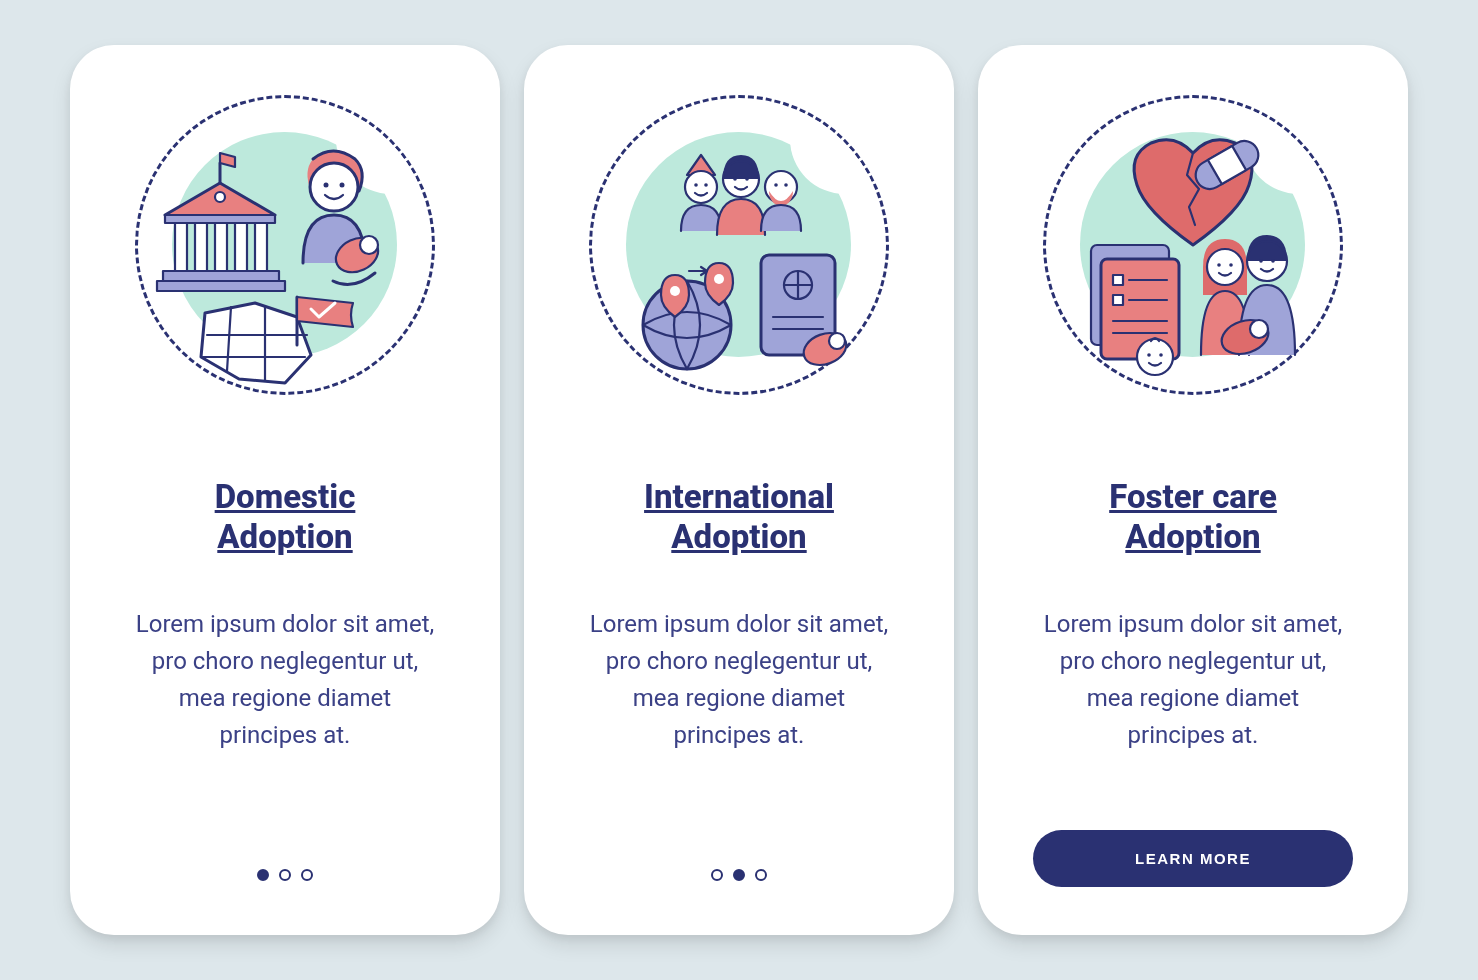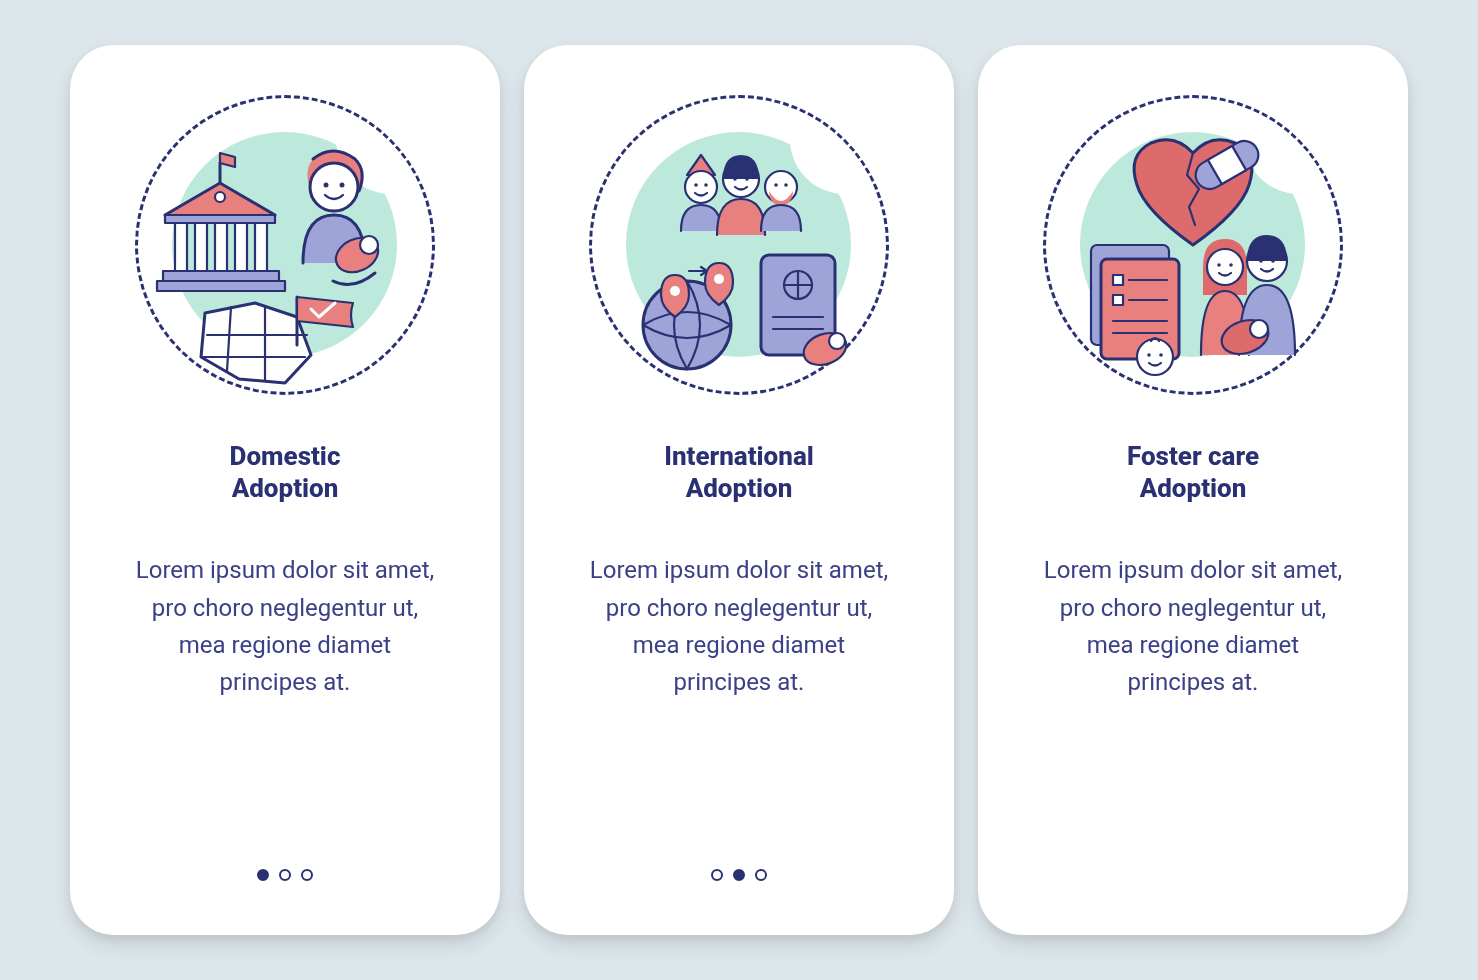--- a/index.html
+++ b/index.html
@@ -61,27 +61,28 @@
     background: #bde9dc;
     border-radius: 50%;
     top: 37px; left: 37px;
   }
   .illus {
     position: absolute;
     top: 0; left: 0;
     width: 300px; height: 300px;
   }
   .title {
-    margin-top: 46px;
+    margin-top: 82px;
     text-align: center;
     font-weight: 800;
-    font-size: 26px;
+    font-size: 33px;
     line-height: 1.22;
     color: #2a3172;
     white-space: pre-line;
+    text-decoration: underline;
   }
   .desc {
     margin-top: 48px;
     text-align: center;
     font-size: 24px;
     line-height: 1.55;
     color: #3b4186;
     max-width: 310px;
   }
   .dots {
@@ -348,15 +349,16 @@
           <ellipse cx="202" cy="242" rx="24" ry="16" transform="rotate(-18 202 242)" class="f-dred"></ellipse>
           <ellipse cx="202" cy="242" rx="24" ry="16" transform="rotate(-18 202 242)" class="s-navy sw2"></ellipse>
           <circle cx="216" cy="234" r="9" class="f-white"></circle>
           <circle cx="216" cy="234" r="9" class="s-navy sw2"></circle>
         </g>
       </svg>
     </div>
     <h2 class="title">Foster care
 Adoption</h2>
     <p class="desc">Lorem ipsum dolor sit amet, pro choro neglegentur ut, mea regione diamet principes at.</p>
+    <button class="cta">LEARN MORE</button>
   </div>
 
 </div>
 
 </body></html>

